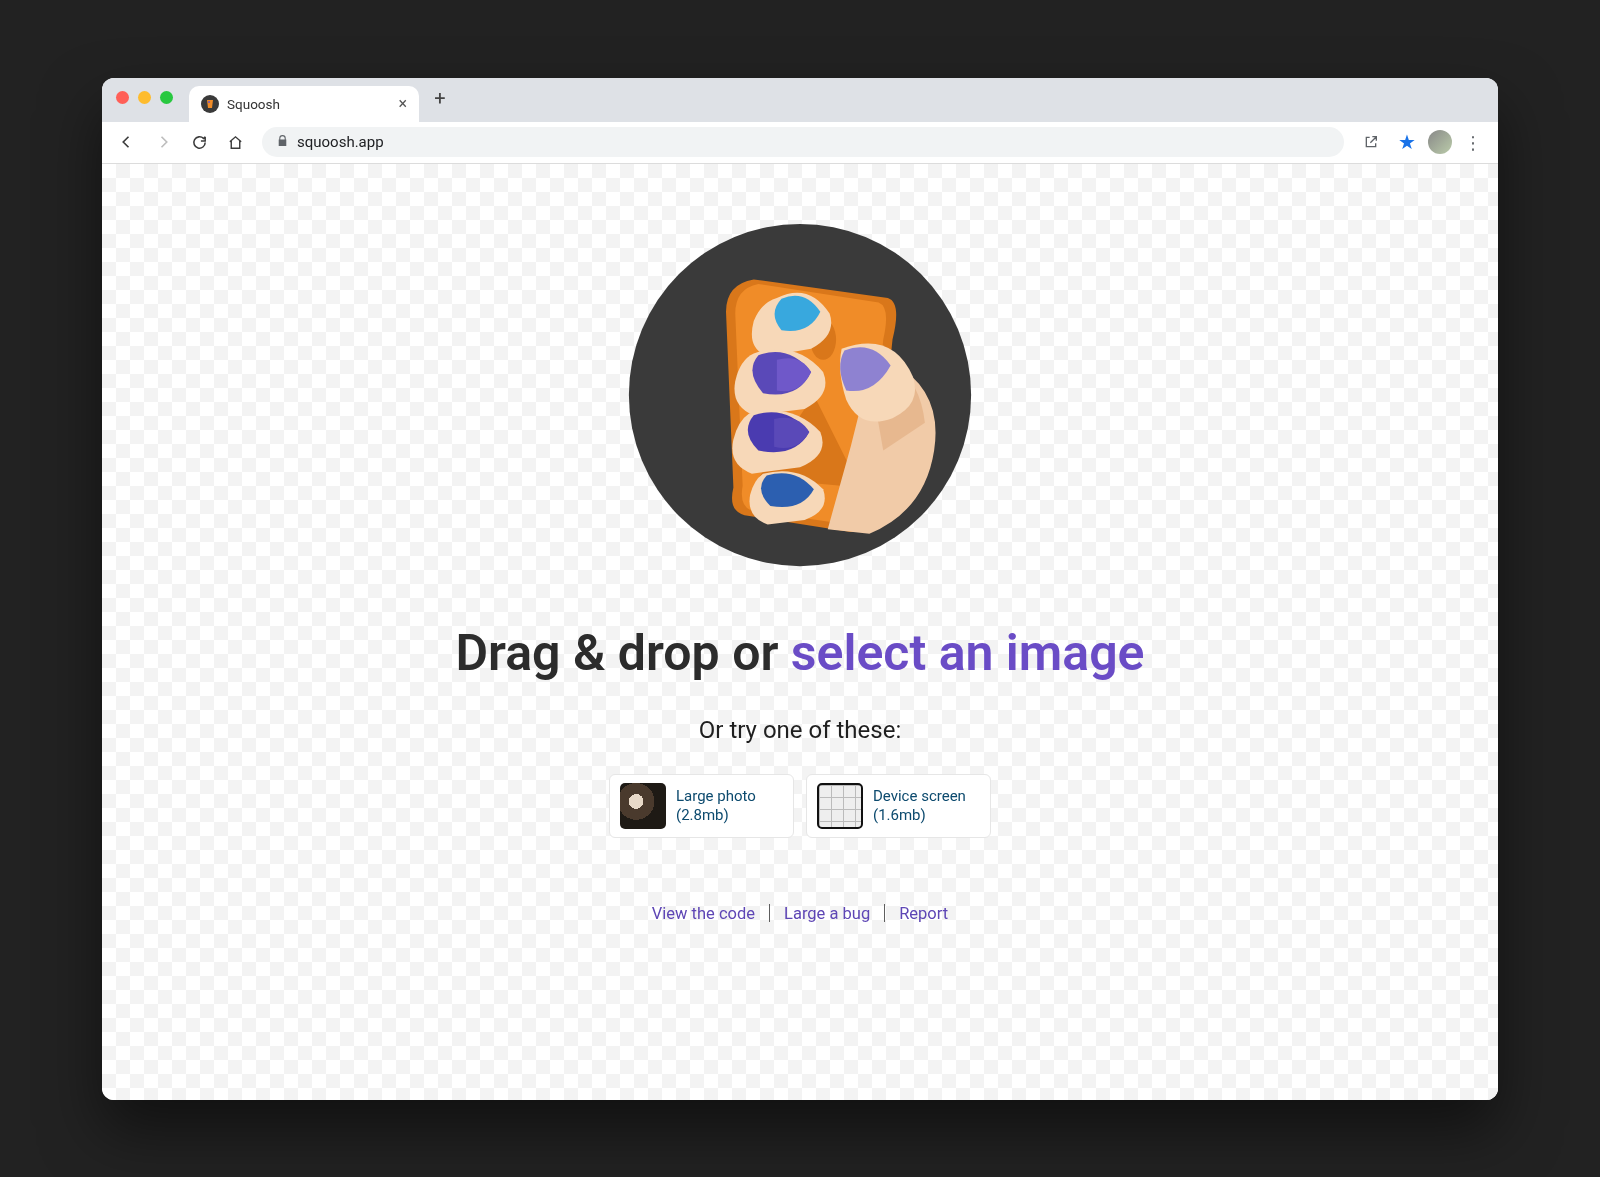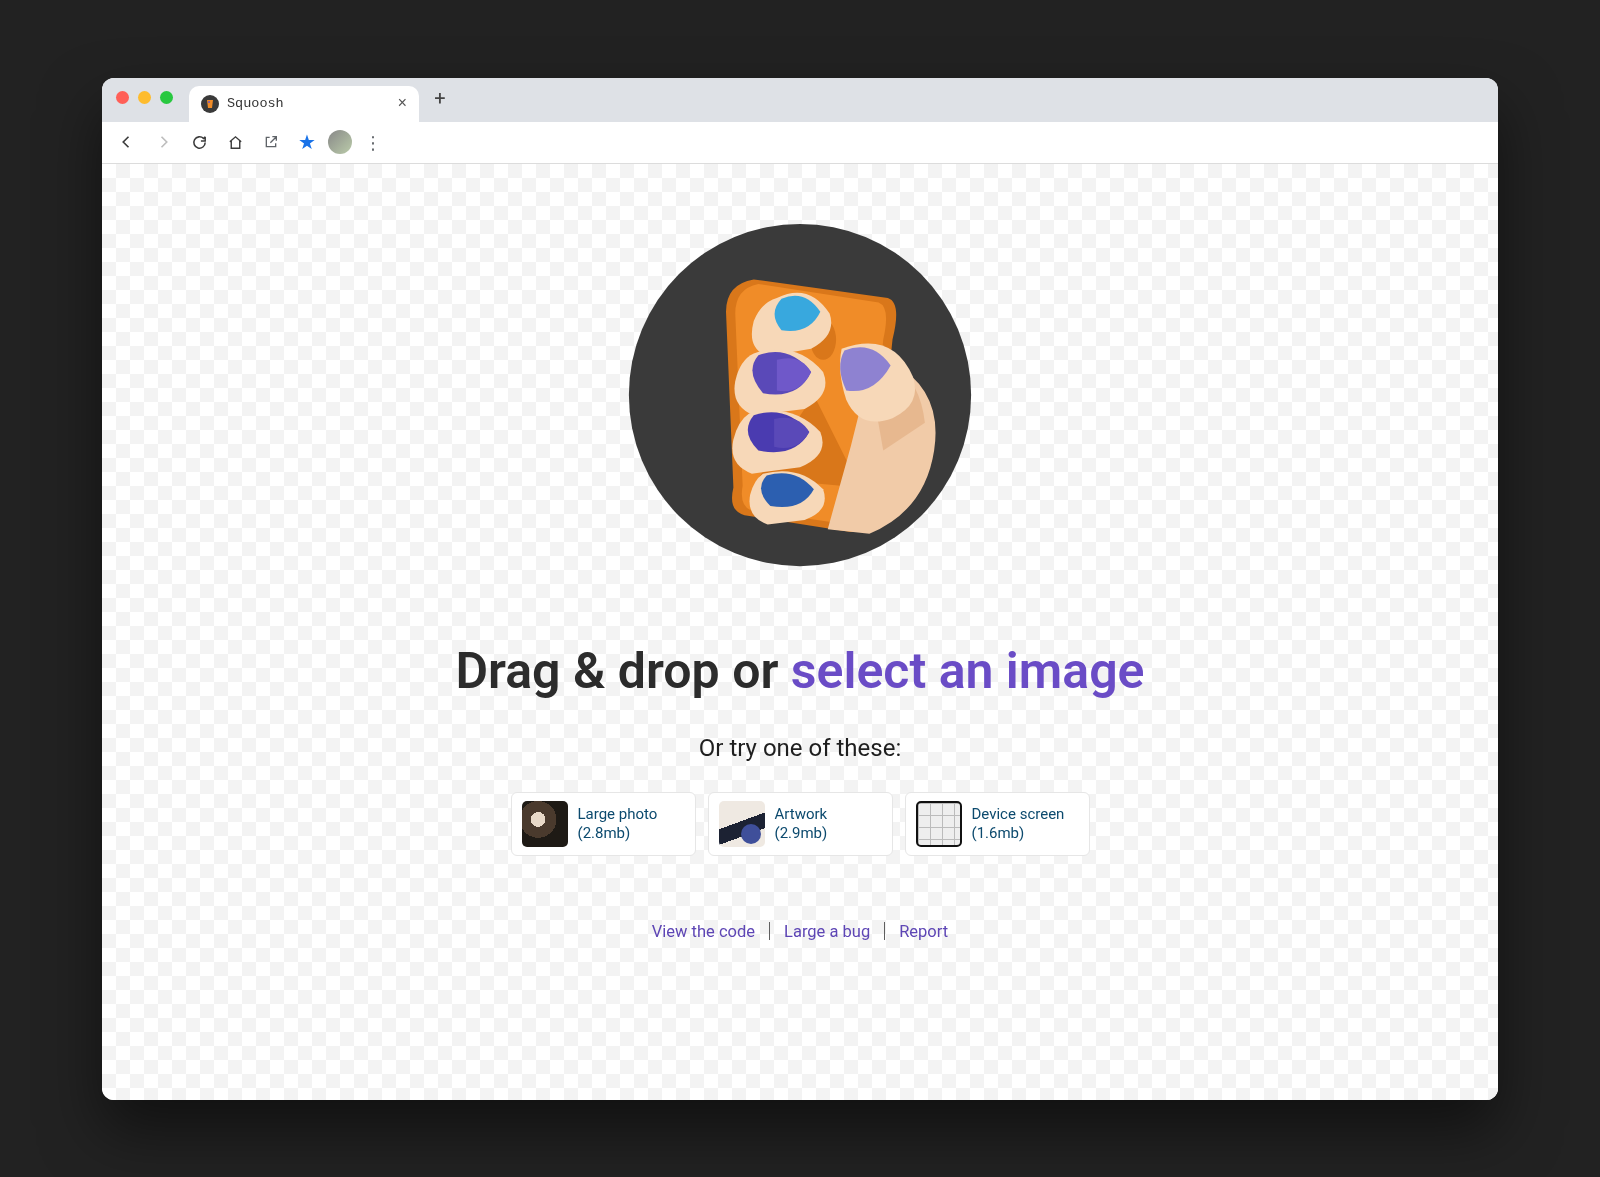--- a/index.html
+++ b/index.html
@@ -46,21 +46,20 @@
     height: 36px;
     min-width: 230px;
     border-radius: 10px 10px 0 0;
     display: flex;
     align-items: center;
     padding: 0 12px;
     gap: 8px;
     font-size: 13.5px;
     color: #333;
     position: relative;
-    font-family: Liberation Mono, monospace;
   }
   .tab .favicon {
     width: 18px; height: 18px; border-radius: 50%;
     background: #3a3a3a;
     display: flex; align-items: center; justify-content: center;
   }
   .tab .favicon svg { width: 12px; height: 12px; }
   .tab .close { margin-left: auto; font-size: 16px; color: #555; cursor: pointer; }
   .new-tab { width: 30px; text-align: center; font-size: 20px; color: #444; align-self: center; margin-bottom: 4px; margin-left: 6px; cursor: pointer; }
   .toolbar {
@@ -104,21 +103,21 @@
       linear-gradient(45deg, #f3f3f3 25%, transparent 25%, transparent 75%, #f3f3f3 75%);
     background-size: 28px 28px;
     background-position: 0 0, 14px 14px;
     display: flex;
     flex-direction: column;
     align-items: center;
     padding-top: 46px;
   }
   .logo-wrap { width: 370px; height: 370px; }
   .headline {
-    margin-top: 62px;
+    margin-top: 44px;
     font-size: 50px;
     font-weight: 600;
     color: #2c2c2c;
     text-align: center;
   }
   .headline .accent { color: #6a4cc6; }
   .subhead {
     margin-top: 34px;
     font-size: 24px;
     color: #1f1f1f;
@@ -201,20 +200,28 @@
     <div class="tb-btn">
       <svg width="17" height="17" viewBox="0 0 24 24">
           <path fill="none" stroke="#3c3c3c" stroke-width="2.2" d="M20 12a8 8 0 1 1-2.34-5.66L20 4M20 4v6h-6"></path>
         </svg>
     </div>
     <div class="tb-btn">
       <svg width="17" height="17" viewBox="0 0 24 24">
           <path fill="none" stroke="#3c3c3c" stroke-width="2" d="M4 11l8-7 8 7M6 10v10h12V10"></path>
         </svg>
     </div>
+    <div class="addr">
+      <span class="lock">
+        <svg width="13" height="13" viewBox="0 0 24 24">
+            <path fill="#5f6368" d="M6 10V8a6 6 0 1 1 12 0v2h1v12H5V10h1zm2 0h8V8a4 4 0 1 0-8 0v2z"></path>
+          </svg>
+      </span>
+      <span>squoosh.app</span>
+    </div>
     <div class="tb-btn">
       <svg width="16" height="16" viewBox="0 0 24 24">
           <path fill="none" stroke="#5f6368" stroke-width="2" d="M14 4h6v6M20 4l-9 9M19 14v5H5V5h5"></path>
         </svg>
     </div>
     <div class="tb-btn star">★</div>
     <div class="avatar"></div>
     <div class="tb-btn kebab">⋮</div>
   </div>
 
@@ -259,27 +266,20 @@
 
     <div class="cards">
       <div class="card">
         <div class="thumb photo"></div>
         <div class="card-text">
           <div>Large photo</div>
           <div>(2.8mb)</div>
         </div>
       </div>
       <div class="card">
-        <div class="thumb art"></div>
-        <div class="card-text">
-          <div>Artwork</div>
-          <div>(2.9mb)</div>
-        </div>
-      </div>
-      <div class="card">
         <div class="thumb device"></div>
         <div class="card-text">
           <div>Device screen</div>
           <div>(1.6mb)</div>
         </div>
       </div>
     </div>
 
     <div class="footer-links">
       <a>View the code</a>

